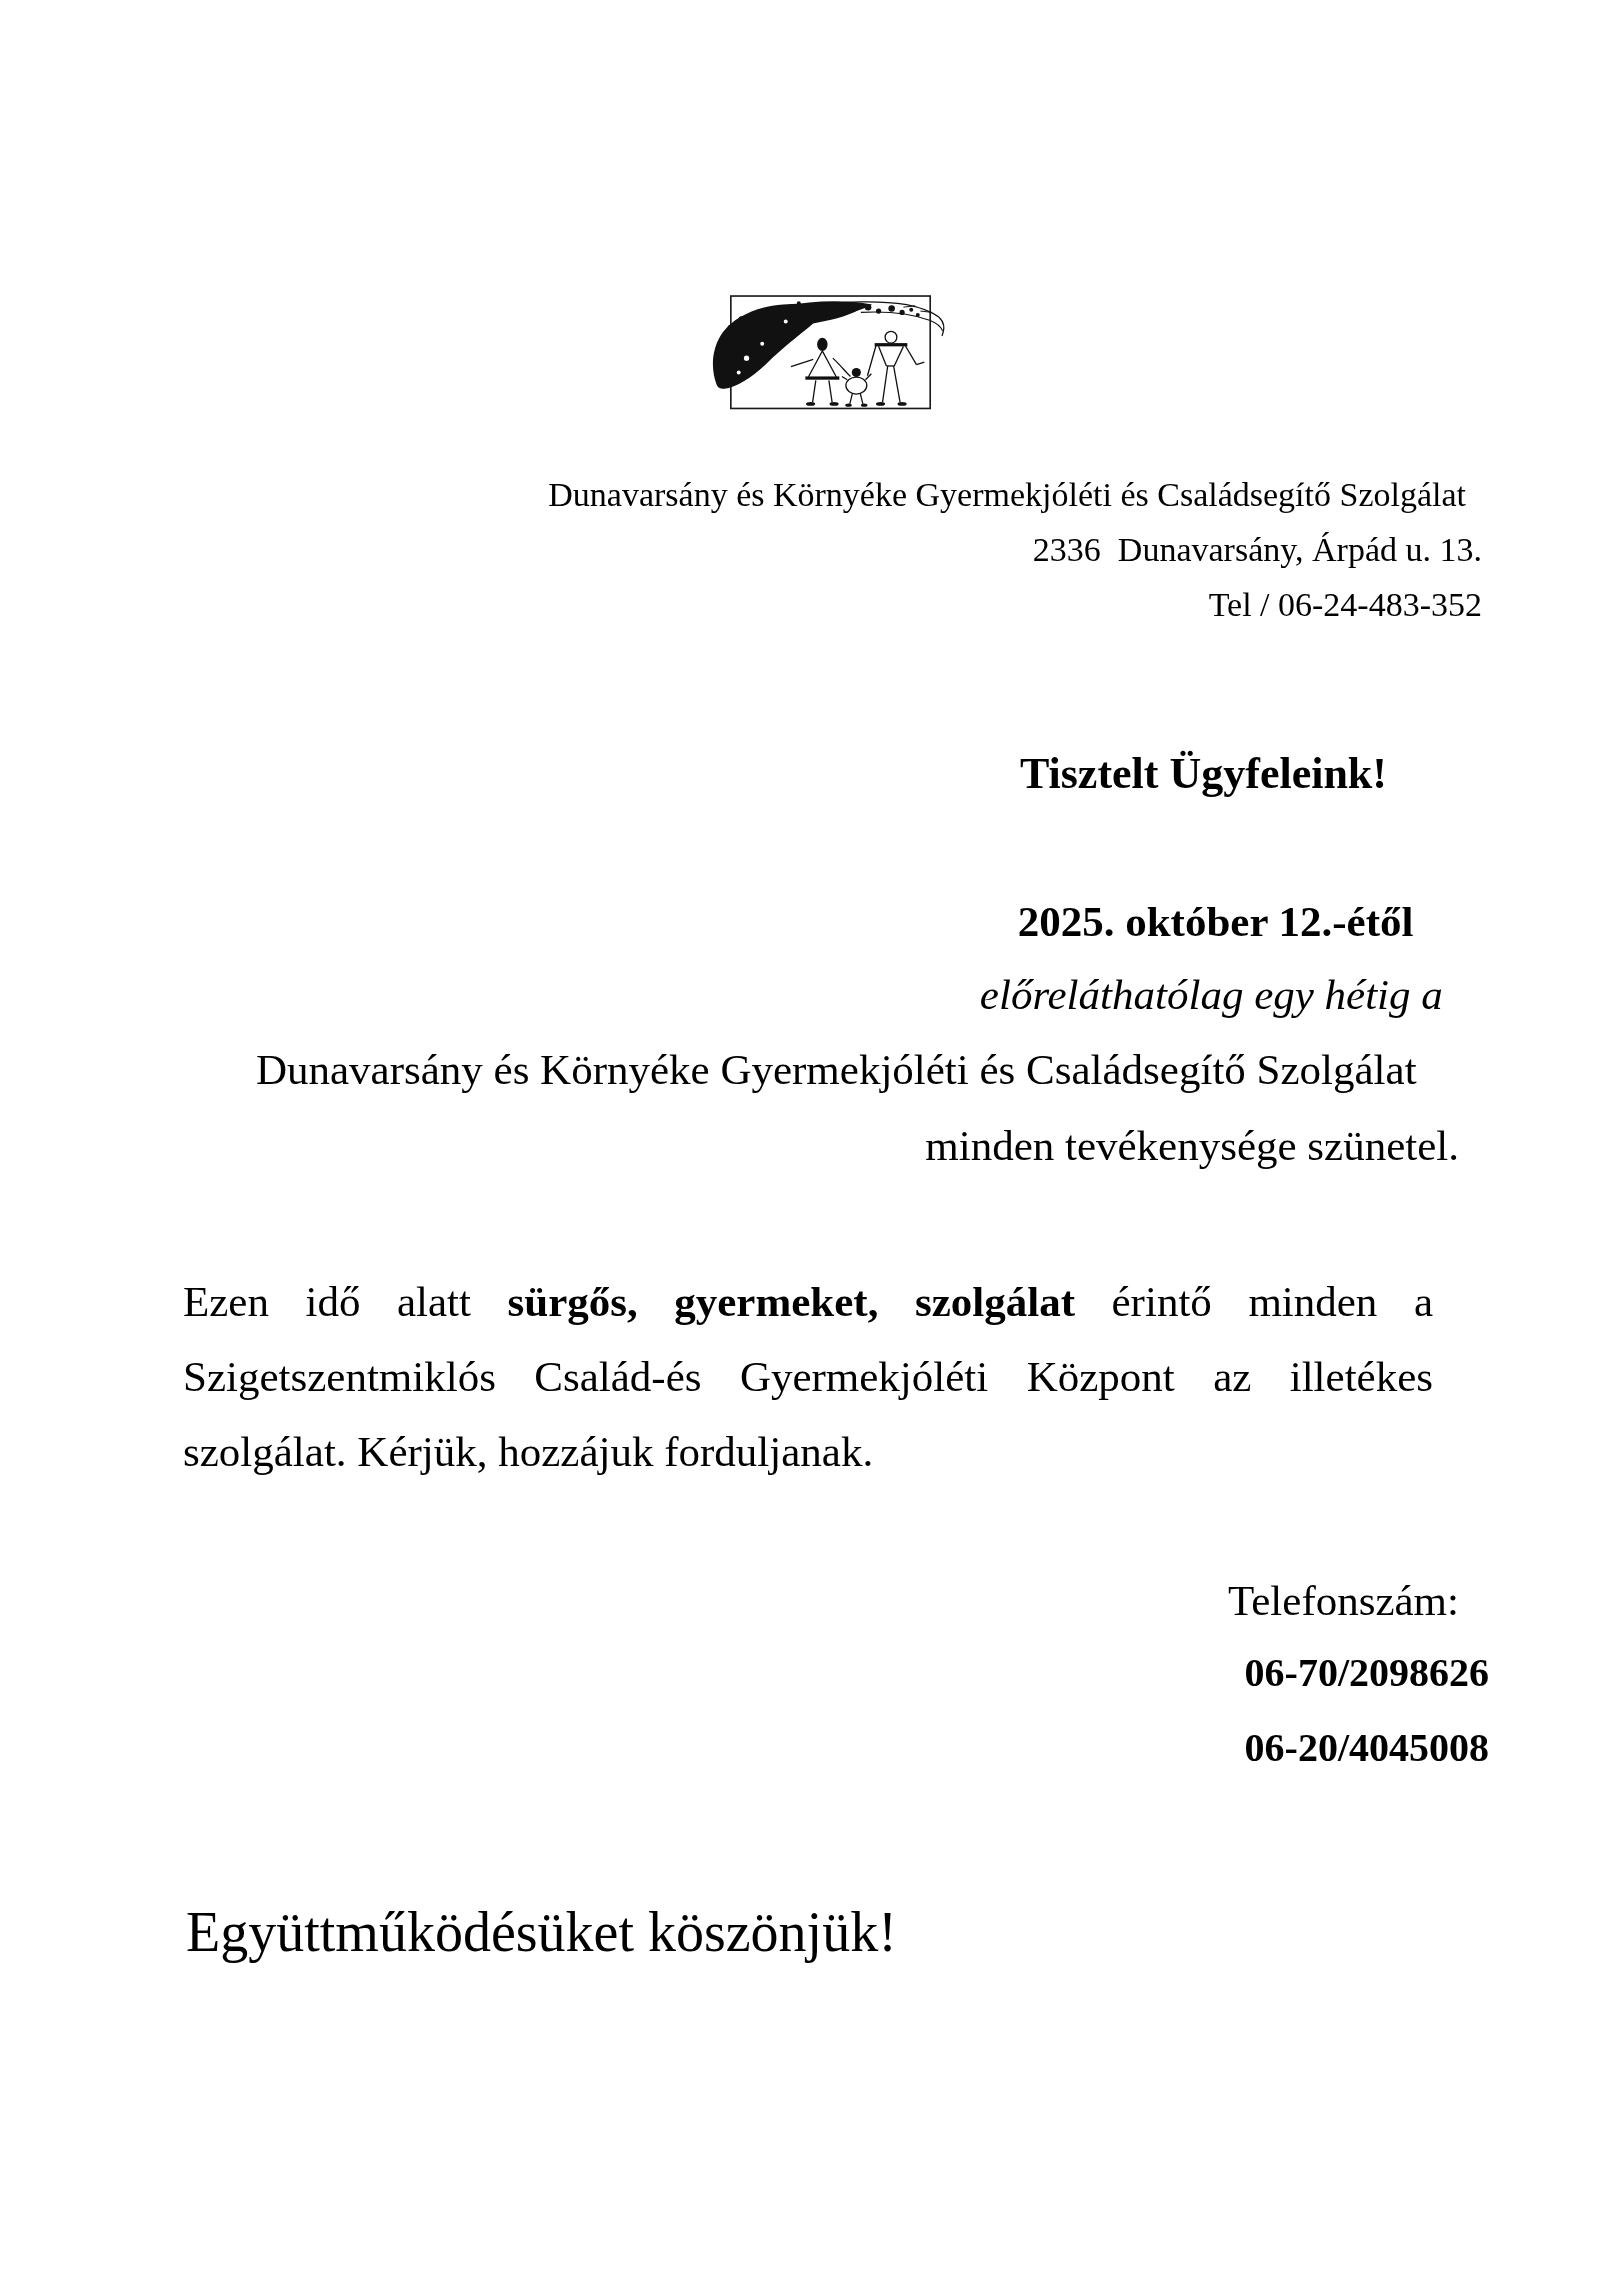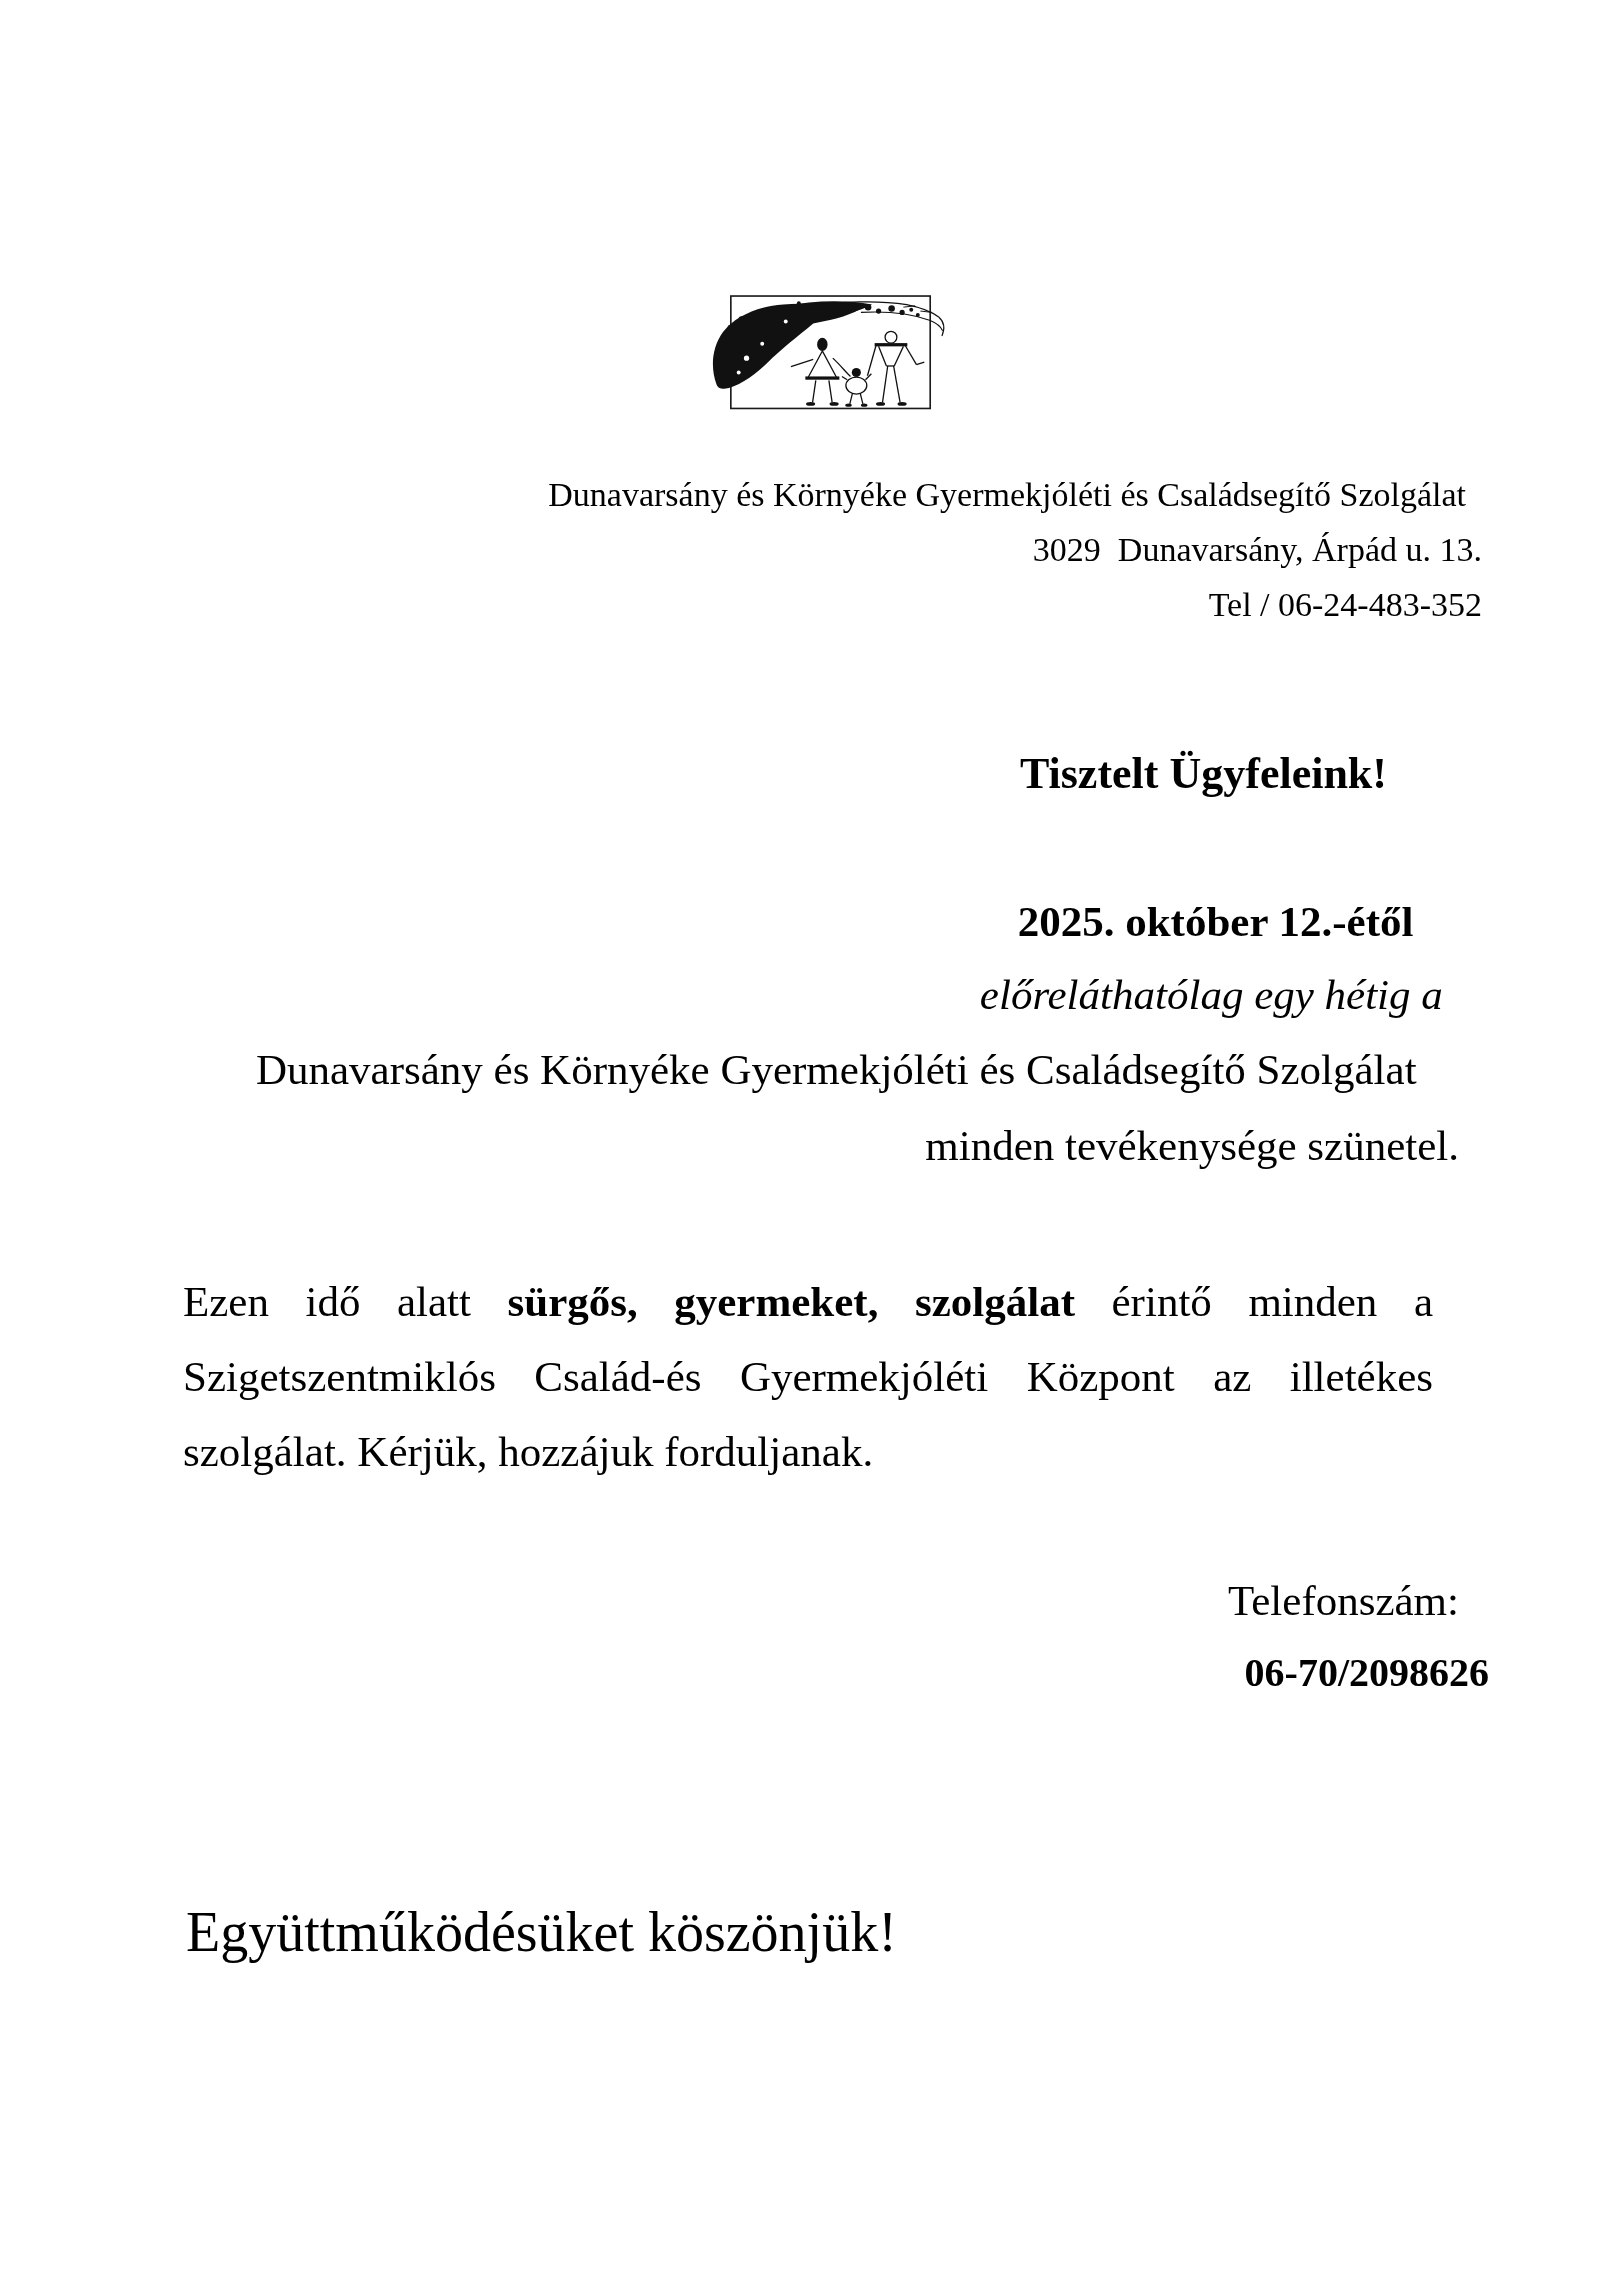--- a/index.html
+++ b/index.html
@@ -116,35 +116,36 @@
     <line x1="276" y1="130" x2="268" y2="186" stroke="#111" stroke-width="2"></line>
     <line x1="285" y1="130" x2="295" y2="186" stroke="#111" stroke-width="2"></line>
     <ellipse cx="265" cy="188" rx="7" ry="3" fill="#111"></ellipse>
     <ellipse cx="298" cy="188" rx="7" ry="3" fill="#111"></ellipse>
     <line x1="258" y1="99" x2="245" y2="145" stroke="#111" stroke-width="2"></line>
     <line x1="303" y1="99" x2="320" y2="128" stroke="#111" stroke-width="2"></line>
     <line x1="320" y1="128" x2="332" y2="124" stroke="#111" stroke-width="2"></line>
   </svg>
 
   <div class="line center hdr hdr1">Dunavarsány és Környéke Gyermekjóléti és Családsegítő Szolgálat</div>
-  <div class="line center hdr hdr2">3029  Dunavarsány, Árpád u. 13.</div>
+  <div class="line center hdr hdr2">2336  Dunavarsány, Árpád u. 13.</div>
   <div class="line center hdr hdr3">Tel / 06-24-483-352</div>
 
   <div class="line center title">Tisztelt Ügyfeleink!</div>
 
   <div class="line center body-sz date-line">2025. október 12.-étől</div>
   <div class="line center body-sz elore">előreláthatólag egy hétig a</div>
   <div class="line center body-sz dunav">Dunavarsány és Környéke Gyermekjóléti és Családsegítő Szolgálat</div>
   <div class="line center body-sz minden">minden tevékenysége szünetel.</div>
 
   <div class="para">
     <div class="jline"><span>Ezen idő alatt </span><b>sürgős, gyermeket, szolgálat</b><span> érintő minden a</span></div>
     <div class="jline">Szigetszentmiklós Család-és Gyermekjóléti Központ az illetékes</div>
     <div>szolgálat. Kérjük, hozzájuk forduljanak.</div>
   </div>
 
   <div class="line center body-sz tel-label">Telefonszám:</div>
   <div class="line center phone phone1">06-70/2098626</div>
+  <div class="line center phone phone2">06-20/4045008</div>
 
   <div class="line closing">Együttműködésüket köszönjük!</div>
 
 </div>
 
 
 </body></html>

